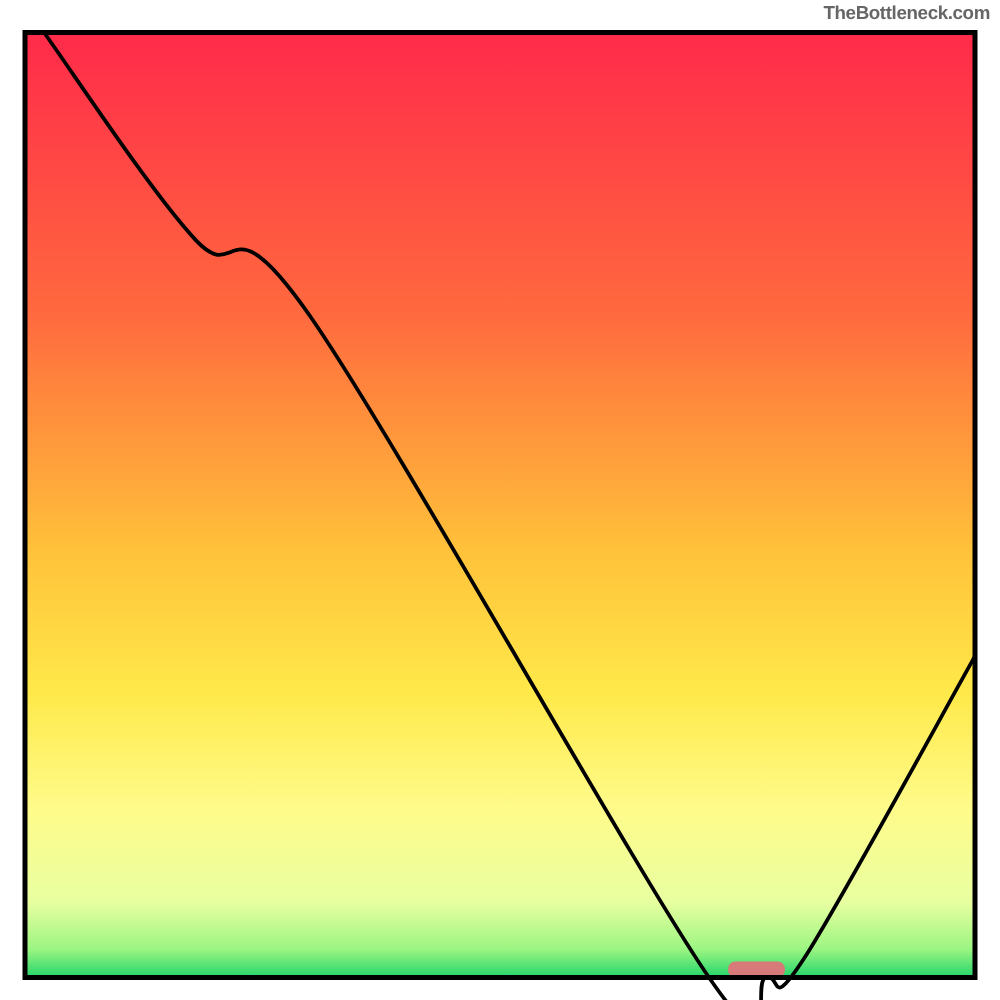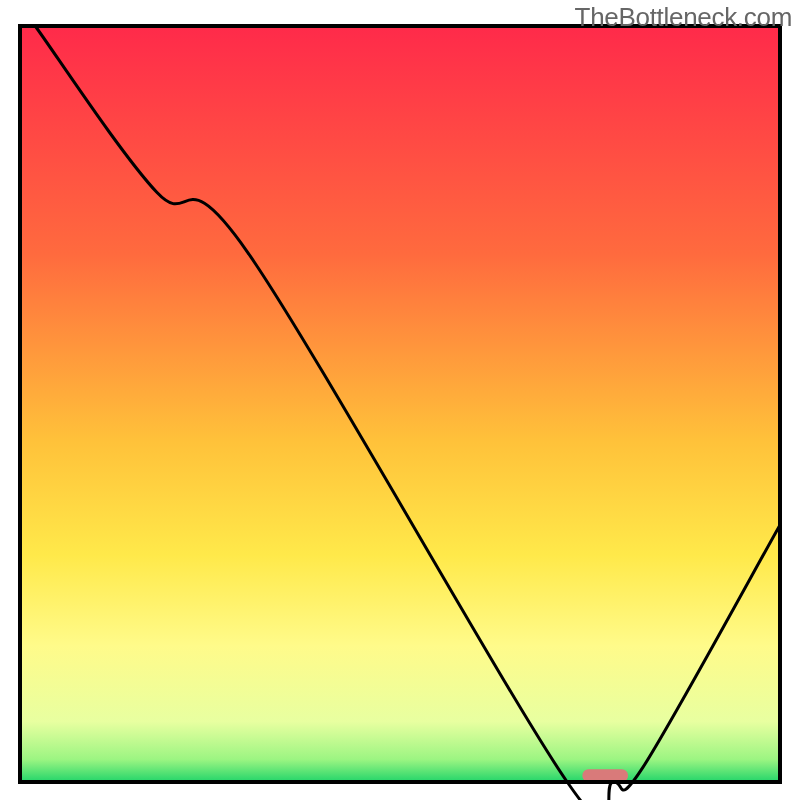--- a/index.html
+++ b/index.html
@@ -13,22 +13,22 @@
   }
   .chart-wrap {
     position: relative;
     width: 800px;
     height: 800px;
   }
   .attribution {
     position: absolute;
     top: 2px;
     right: 8px;
-    font-size: 26px;
-    font-weight: 400;
+    font-size: 15px;
+    font-weight: 700;
     color: #666;
     letter-spacing: -0.3px;
   }
   svg {
     display: block;
   }
 </style>
 </head>
 <body>
 

